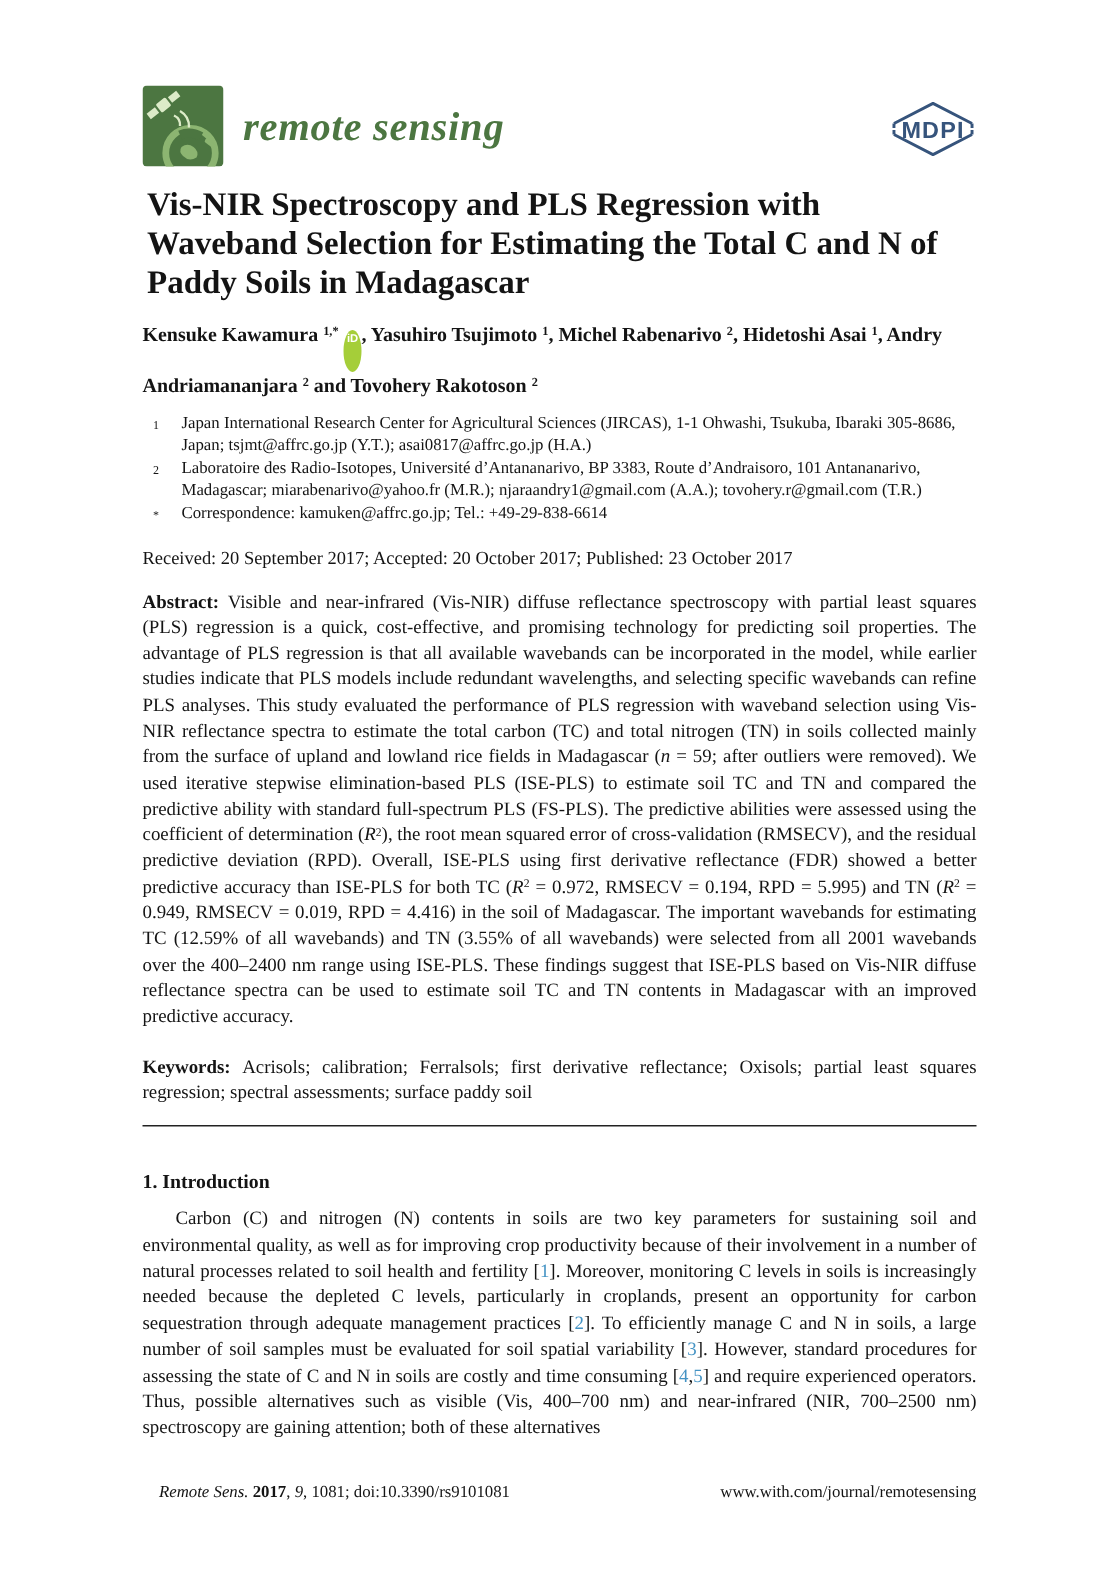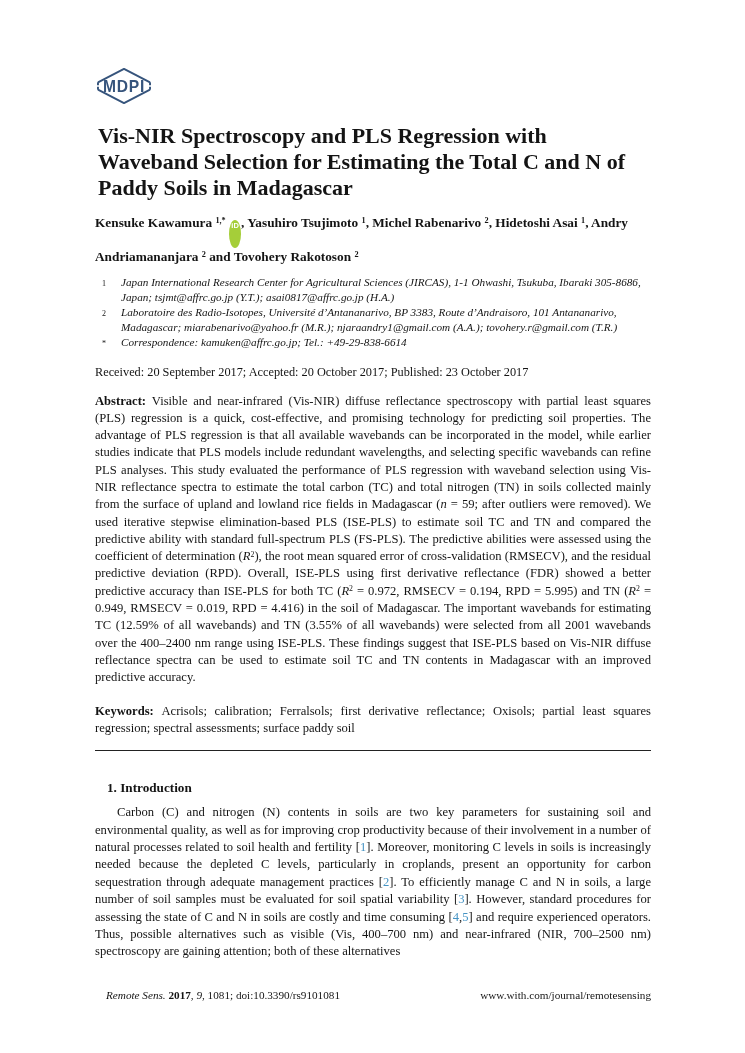--- a/index.html
+++ b/index.html
@@ -32,27 +32,27 @@
   .mdpi-logo{display:block;margin-top:4px;}
   .article-type{font-style:italic;font-size:12.5px;margin:0 0 3px;}
   .title{
     font-size:22px;line-height:26px;font-weight:700;
     margin:2px 3px 13px;max-width:560px;
   }
   .authors{font-weight:700;font-size:13.3px;line-height:17.5px;margin:0 0 9px;}
   .affiliations{font-size:11.2px;line-height:15px;margin:0 0 14px;}
   .aff-row{display:flex;}
   .aff-marker{flex:none;width:26px;box-sizing:border-box;padding-left:7px;font-size:8px;padding-top:1px;}
-  .aff-text{flex:1;font-style:italic;}
+  .aff-text{flex:1;}
   .dates{font-size:12.3px;margin:0 0 13px;}
   .just{text-align:justify;}
   .abstract{font-size:12.6px;line-height:17.3px;margin:0 0 7px;}
   .keywords{font-size:12.6px;line-height:17.3px;margin:16px 0 13px;}
   .divider{border:none;border-top:1px solid #222;margin:0 0 29px;}
-  .section-heading{font-size:13.2px;font-weight:700;margin:0 12px 8px;}
+  .section-heading{font-size:13.2px;font-weight:700;margin:0 0 8px;}
   .body-paragraph{font-size:12.6px;line-height:17.4px;margin:0;}
   .indent{text-indent:22px;}
   .page-footer{
     position:absolute;left:106px;right:94px;top:989px;
     display:flex;justify-content:space-between;
     font-size:11.2px;
   }
   
   .b{font-weight:700;}
   .i{font-style:italic;}
@@ -64,20 +64,41 @@
     font:700 7.5px "Liberation Sans",sans-serif;
     text-align:center;line-height:12.5px;vertical-align:-1px;
   }
 </style>
 </head>
 <body>
 
 <div class="page">
 
   <header class="masthead">
+    <div class="journal-brand">
+      <svg class="rs-logo" width="54" height="54" viewBox="0 0 54 54">
+        <rect width="54" height="54" rx="3" fill="#4c7641"></rect>
+        <g>
+          <circle cx="32" cy="45" r="16.5" fill="none" stroke="#8cb571" stroke-width="4.5"></circle>
+          <path d="M25 33 q7 -3 14 1" fill="none" stroke="#4c7641" stroke-width="6"></path>
+          <path d="M26 41 q4 -3 8 0 q4 3 2 7 q-5 3 -9 -1 q-3 -3 -1 -6 Z" fill="#8cb571"></path>
+          <path d="M43 37 l4 3" stroke="#8cb571" stroke-width="3" stroke-linecap="round"></path>
+        </g>
+        <g>
+          <g transform="translate(14,13) rotate(-38)" fill="#dcebc8">
+            <rect x="-4" y="-3.5" width="8" height="7" rx="1"></rect>
+            <rect x="-12.5" y="-2.3" width="7" height="4.6"></rect>
+            <rect x="5.5" y="-2.3" width="7" height="4.6"></rect>
+          </g>
+          <path d="M21 20 a7 7 0 0 1 4 7" fill="none" stroke="#dcebc8" stroke-width="1.6"></path>
+          <path d="M25 17 a12 12 0 0 1 6 11" fill="none" stroke="#dcebc8" stroke-width="1.6"></path>
+        </g>
+      </svg>
+      <span class="journal-name">remote sensing</span>
+    </div>
     <svg class="mdpi-logo" width="58" height="42" viewBox="0 0 78 56">
       <g stroke="#36547c" stroke-width="2.6" fill="none" stroke-linejoin="round">
         <path d="M4 23 L39 5 L74 23"></path>
         <path d="M4 33 L39 51 L74 33"></path>
         <path d="M4 23 L4 27"></path>
           <path d="M74 23 L74 27"></path>
         <path d="M4 33 L4 29"></path>
           <path d="M74 33 L74 29"></path>
       </g>
       <text x="39" y="36" text-anchor="middle" font-size="21" font-weight="bold" fill="#36547c" letter-spacing="1" font-family="Liberation Sans, sans-serif">MDPI</text>

